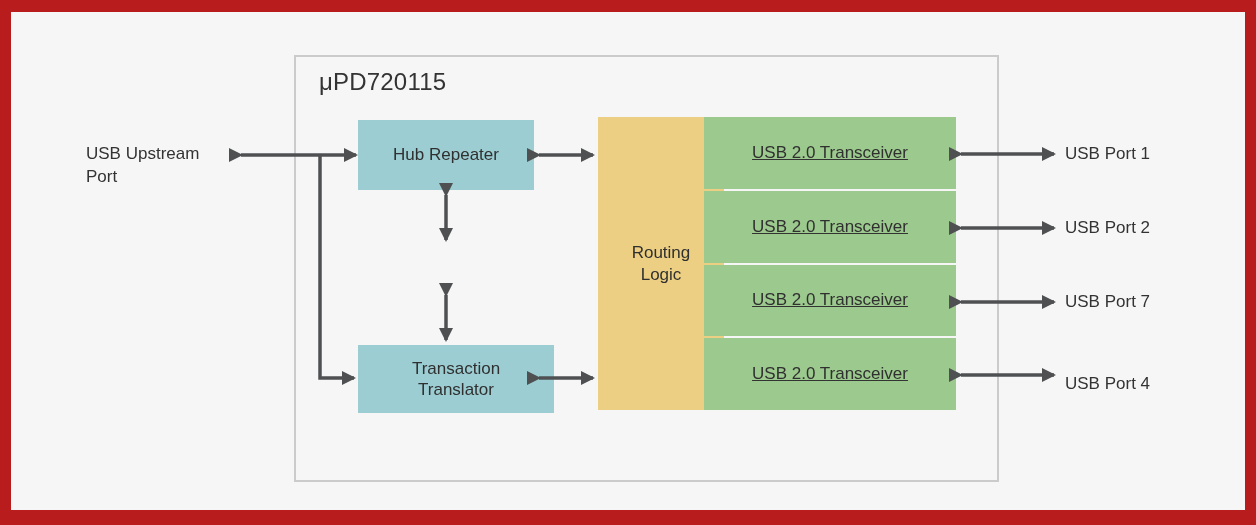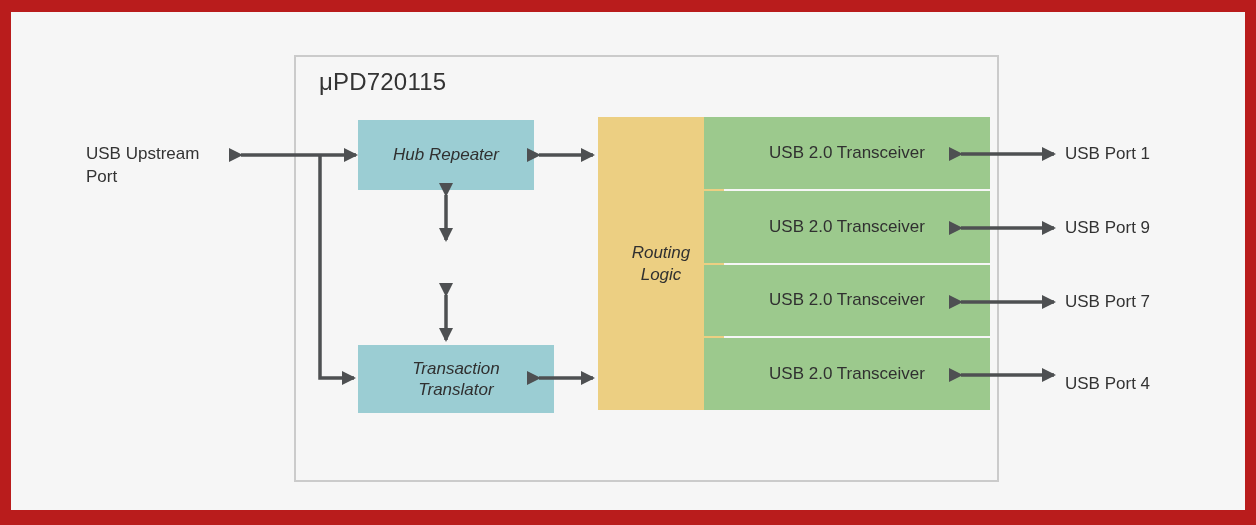--- a/index.html
+++ b/index.html
@@ -11,31 +11,31 @@
     --card-bg:#f6f6f6;
     --text:#333333;
   }
   *{margin:0;padding:0;box-sizing:border-box;}
   html,body{background:#ffffff;}
   body{font-family:"Liberation Sans", sans-serif;color:var(--text);}
   .stage{position:relative;width:1256px;height:525px;background:#b91c1c;overflow:hidden;}
   .card{position:absolute;left:11px;top:12px;width:1234px;height:498px;background:var(--card-bg);}
   .chip-box{position:absolute;left:283px;top:43px;width:705px;height:427px;border:2px solid var(--chip-border);background:transparent;}
   .chip-title{position:absolute;left:308px;top:56px;font-size:24px;color:var(--text);letter-spacing:0.2px;}
-  .block{position:absolute;display:flex;align-items:center;justify-content:center;text-align:center;font-size:17px;color:#303030;line-height:1.25;font-style:italic;}
+  .block{position:absolute;display:flex;align-items:center;justify-content:center;text-align:center;font-size:17px;color:#303030;line-height:1.25;}
   .teal{background:var(--block-teal);}
   .yellow{background:var(--block-yellow);}
   .green{background:var(--block-green);}
   .hub-repeater{left:347px;top:108px;width:176px;height:70px;}
   .hub-controller{left:347px;top:233px;width:176px;height:45px;}
   .transaction-translator{left:347px;top:333px;width:196px;height:68px;}
   .transaction-translator span{display:inline-block;max-width:120px;}
   .routing-logic{left:587px;top:105px;width:126px;height:293px;}
   .routing-logic span{display:inline-block;max-width:72px;}
-  .transceivers{position:absolute;left:693px;top:105px;width:286px;height:293px;display:flex;flex-direction:column;gap:2px;}
+  .transceivers{position:absolute;left:693px;top:105px;width:252px;height:293px;display:flex;flex-direction:column;gap:2px;text-decoration:underline;}
   .transceiver{flex:1;display:flex;align-items:center;justify-content:center;font-size:17px;color:#303030;}
   .ext-label{position:absolute;font-size:17px;color:var(--text);}
   .upstream-label{left:75px;top:130px;width:120px;line-height:23px;}
   .port-label{left:1054px;height:24px;line-height:24px;white-space:nowrap;}
   .port-1{top:130px;} .port-2{top:204px;} .port-3{top:278px;} .port-4{top:360px;}
   svg.connectors{position:absolute;left:0;top:0;pointer-events:none;}
   .arrow{stroke:var(--arrow);stroke-width:3.5px;fill:none;}
   .arrowhead{fill:var(--arrow);}
 </style>
 </head>
@@ -70,21 +70,21 @@
       <div class="transceiver green">
         <span>USB 2.0 Transceiver</span>
       </div>
       <div class="transceiver green">
         <span>USB 2.0 Transceiver</span>
       </div>
     </div>
 
     <div class="ext-label upstream-label">USB Upstream Port</div>
     <div class="ext-label port-label port-1">USB Port 1</div>
-    <div class="ext-label port-label port-2">USB Port 9</div>
+    <div class="ext-label port-label port-2">USB Port 2</div>
     <div class="ext-label port-label port-3">USB Port 7</div>
     <div class="ext-label port-label port-4">USB Port 4</div>
 
     <svg class="connectors" width="1256" height="525">
       <defs>
         <marker id="ah" markerUnits="userSpaceOnUse" markerWidth="14" markerHeight="14" refX="12" refY="7" orient="auto">
           <path class="arrowhead" d="M0,0 L14,7 L0,14 Z"></path>
         </marker>
       </defs>
       <line class="arrow" x1="230" y1="143" x2="345" y2="143" marker-start="url(#ah)" marker-end="url(#ah)"></line>

